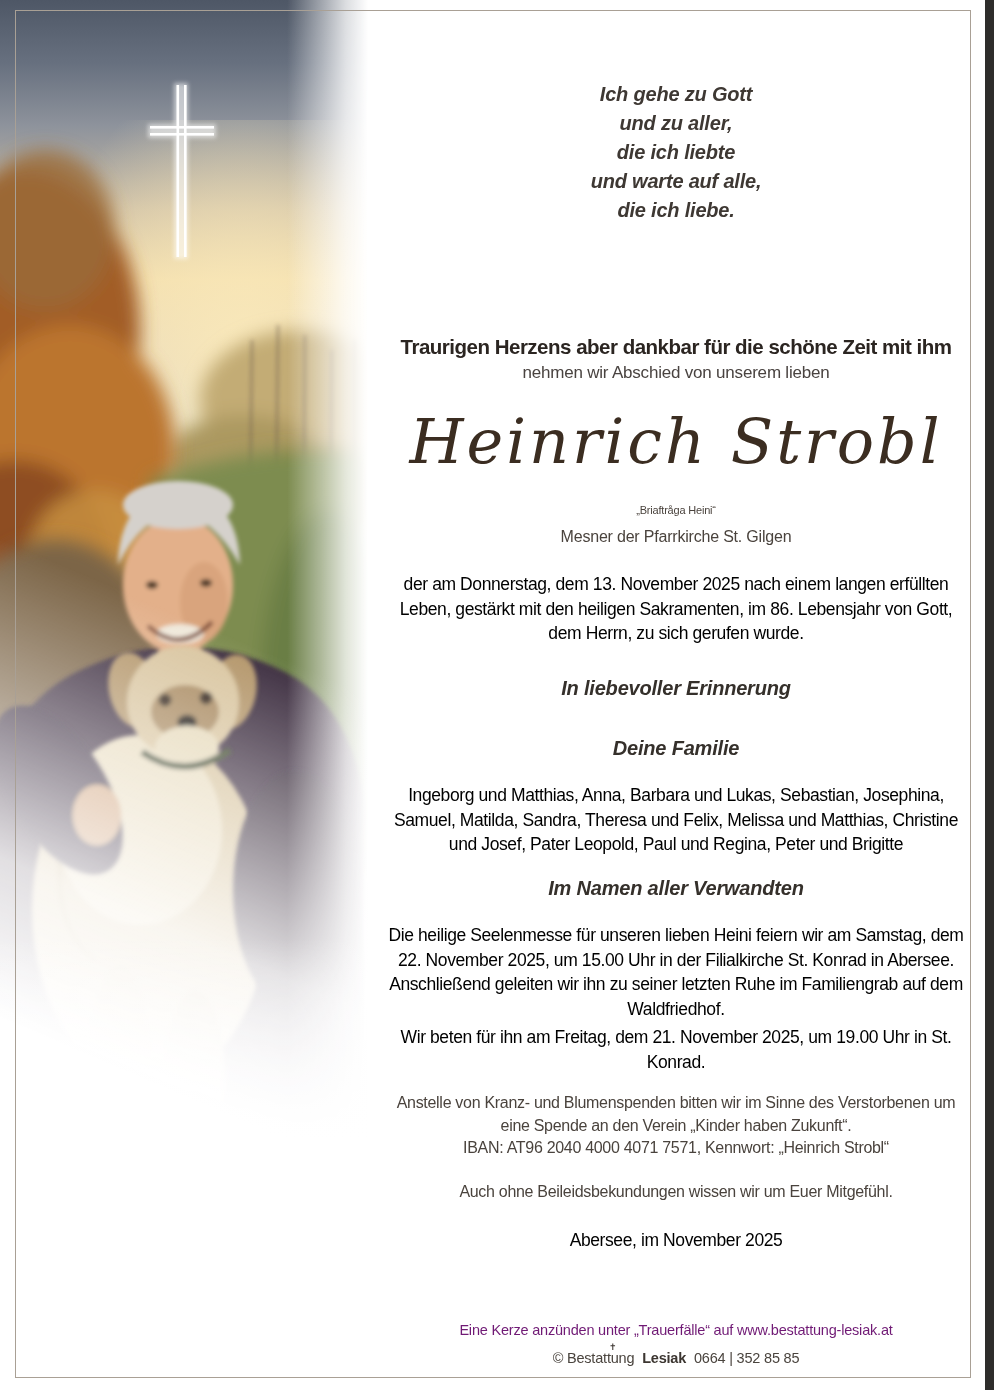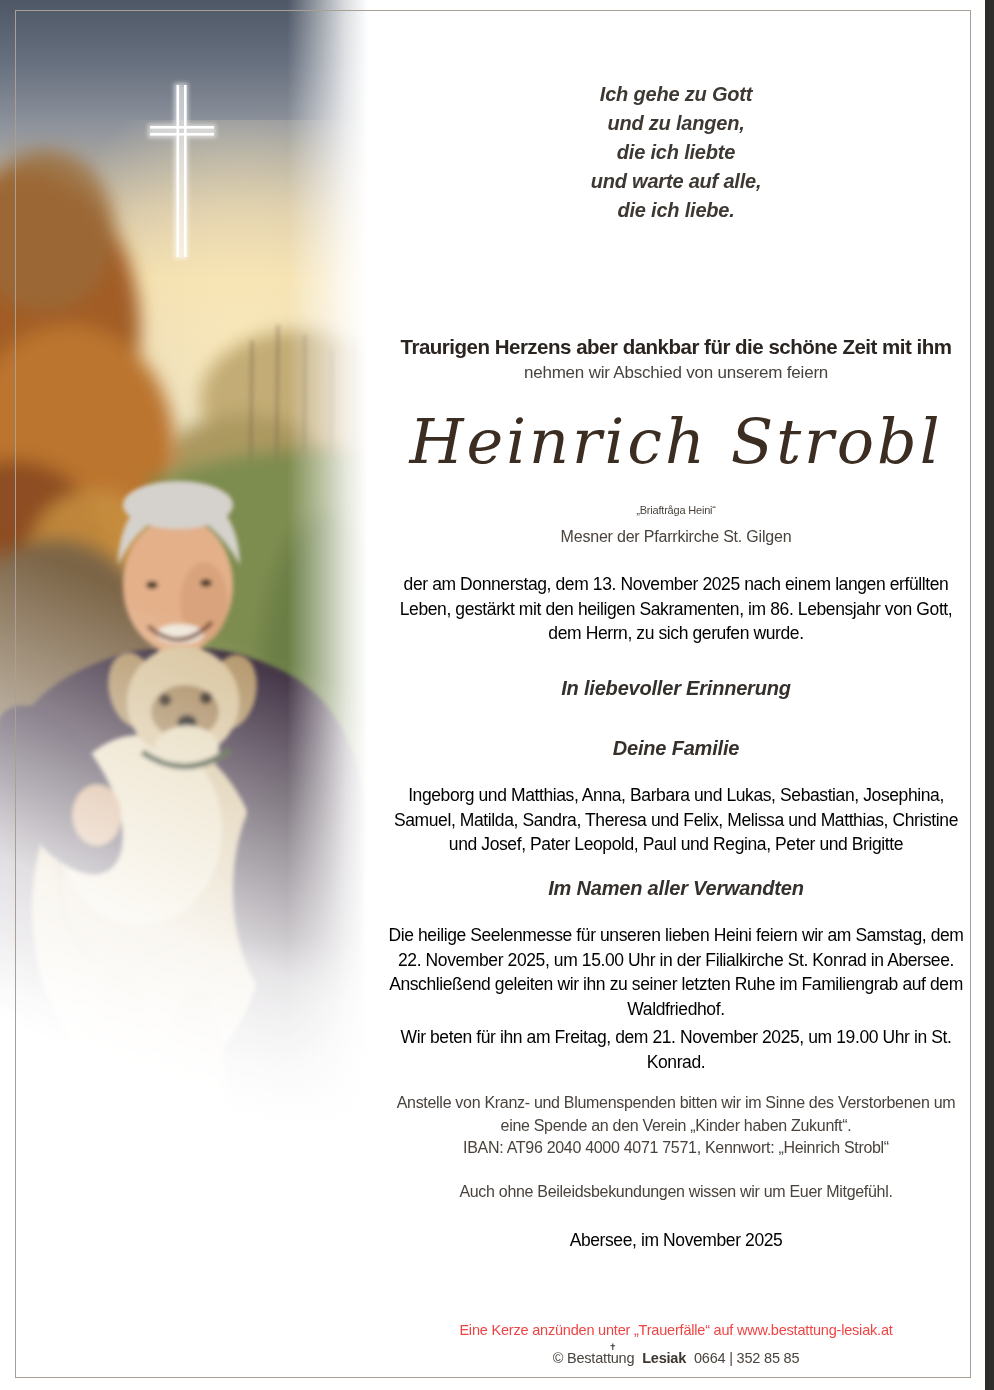--- a/index.html
+++ b/index.html
@@ -33,21 +33,21 @@
   .name{
     font-family:"DejaVu Serif",serif;font-style:italic;
     font-size:62px;color:#3b2d21;letter-spacing:3px;line-height:100px;
     white-space:nowrap;
   }
   .nickname{font-size:11px;color:#4a433d;letter-spacing:-.2px;}
   .role{font-size:16px;color:#4a433d;letter-spacing:-.2px;}
   .para{font-size:17.5px;line-height:24.5px;color:#000000;letter-spacing:-.4px;}
   .ital-head{font-style:italic;font-weight:700;font-size:20px;color:#35302b;letter-spacing:-.2px;}
   .small-para{font-size:16px;line-height:22.5px;color:#4a433d;letter-spacing:-.3px;}
-  .footer-note{font-size:14.5px;color:#ef4444;letter-spacing:-.2px;}
+  .footer-note{font-size:14.5px;color:#701a75;letter-spacing:-.2px;}
   .copyline{font-size:14.5px;color:#4a443e;letter-spacing:-.2px;}
   .copyline .bold{font-weight:700;margin:0 4px 0 4px;color:#3c3631;text-align:right;}
   .logo-wrap{position:relative;display:inline-block;}
   .logo-cross{position:absolute;left:69%;top:-8px;font-size:9px;color:#3c3631;font-style:normal;}
 </style>
 </head>
 <body>
 
 <div class="card">
 
@@ -165,29 +165,29 @@
         </g>
       </g>
     </svg>
     <div class="fade-right"></div>
     <div class="fade-bottom"></div>
     <div class="fade-foot"></div>
   </div>
 
   <div class="tblock verse" style="top:80px;">
     <div>Ich gehe zu Gott</div>
-    <div>und zu langen,</div>
+    <div>und zu aller,</div>
     <div>die ich liebte</div>
     <div>und warte auf alle,</div>
     <div>die ich liebe.</div>
   </div>
 
   <div class="tblock" style="top:334px;">
     <div class="headline">Traurigen Herzens aber dankbar für die schöne Zeit mit ihm</div>
-    <div class="subline">nehmen wir Abschied von unserem feiern</div>
+    <div class="subline">nehmen wir Abschied von unserem lieben</div>
   </div>
 
   <div class="tblock name" style="top:392px;">Heinrich Strobl</div>
   <div class="tblock nickname" style="top:504px;">„Briaftråga Heini“</div>
   <div class="tblock role" style="top:528px;">Mesner der Pfarrkirche St. Gilgen</div>
 
   <div class="tblock para" style="top:572px;">der am Donnerstag, dem 13. November 2025 nach einem langen erfüllten Leben, gestärkt mit den heiligen Sakramenten, im 86. Lebensjahr von Gott, dem Herrn, zu sich gerufen wurde.</div>
 
   <div class="tblock ital-head" style="top:677px;">In liebevoller Erinnerung</div>
   <div class="tblock ital-head" style="top:737px;">Deine Familie</div>

